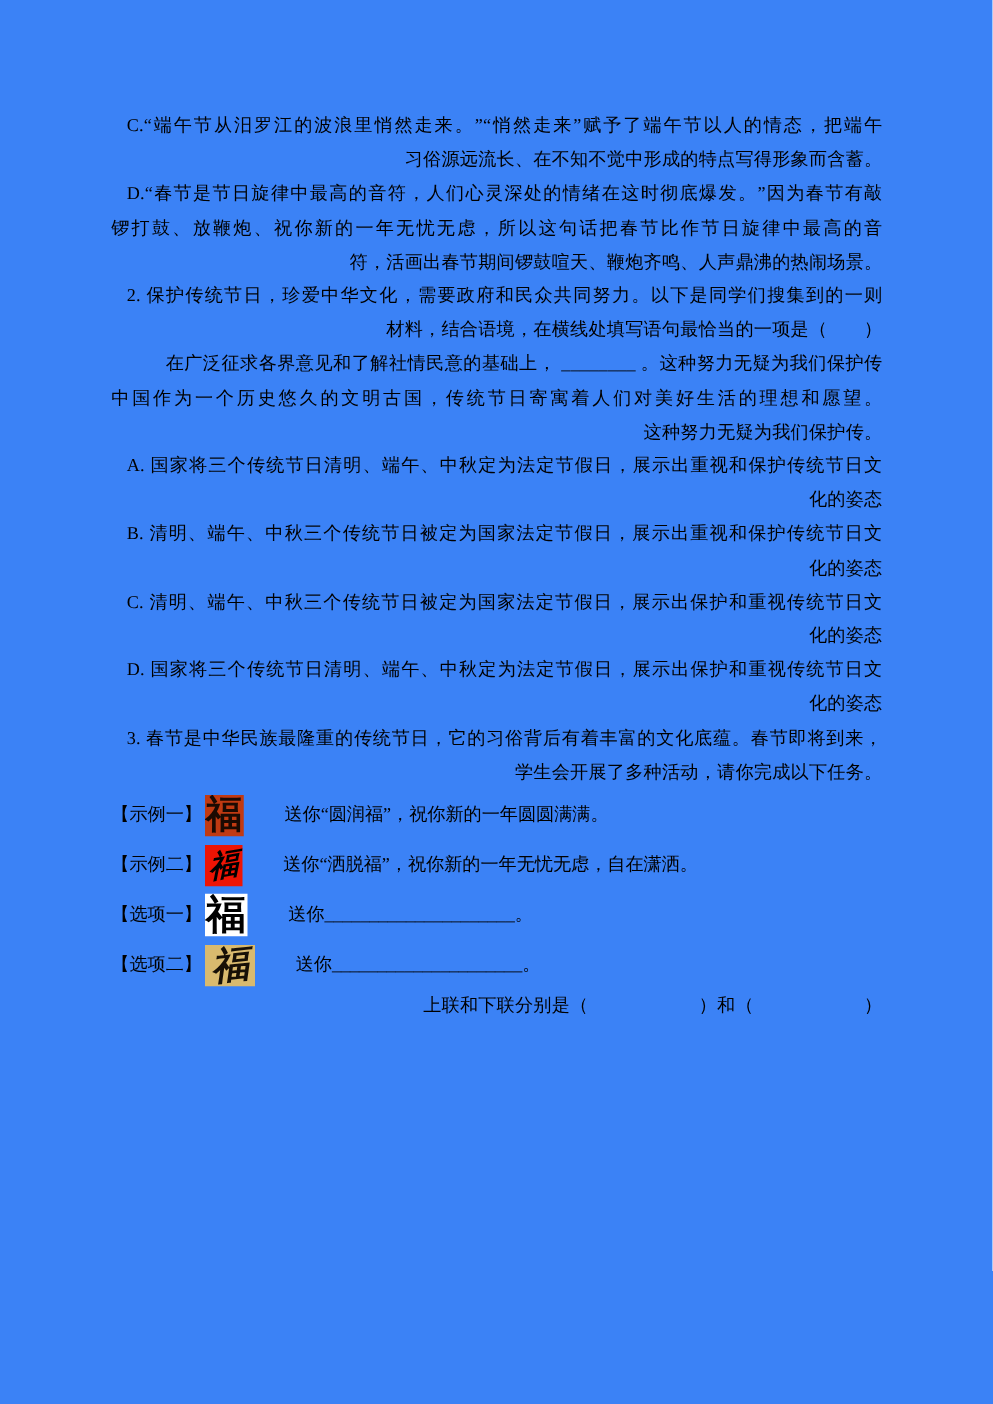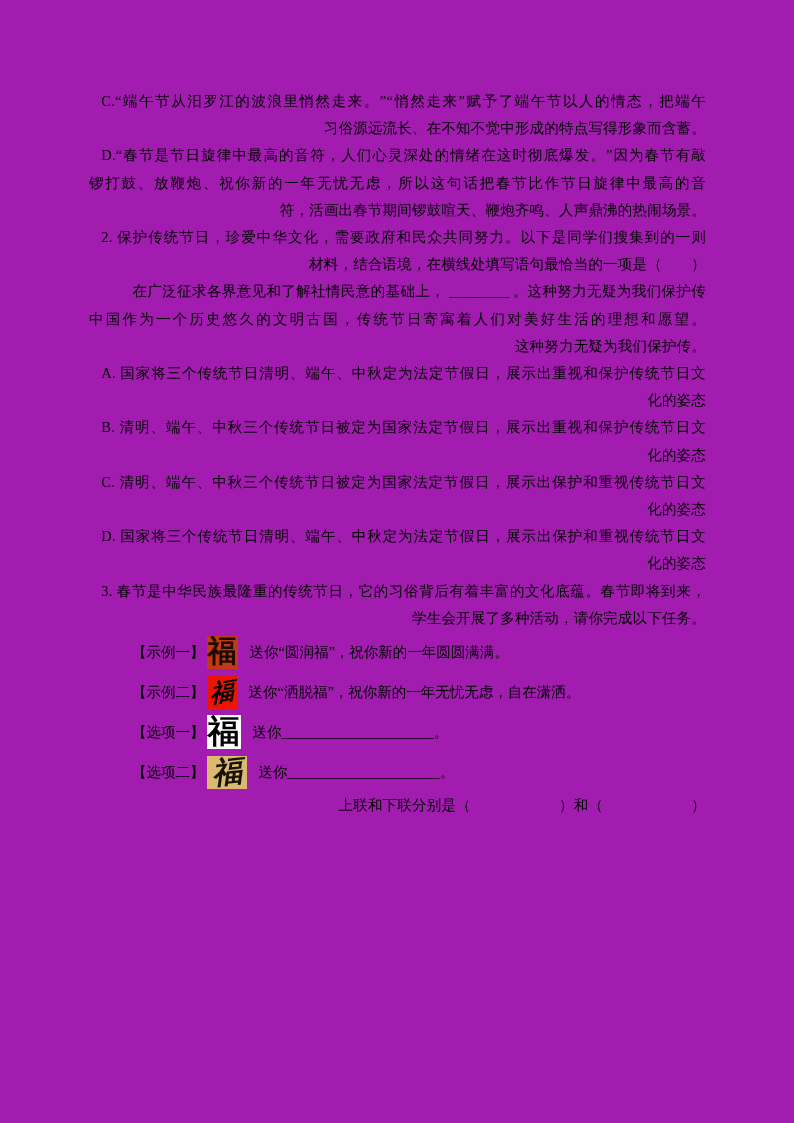--- a/index.html
+++ b/index.html
@@ -1,20 +1,20 @@
 <!DOCTYPE html>
 <html><head>
 <meta charset="utf-8">
 <style>
   html, body { margin: 0; padding: 0; background: #ffffff; }
   .page {
     position: relative;
     width: 794px;
     height: 1123px;
-    background: #a21caf;
+    background: #3b82f6;
     overflow: hidden;
     font-family: "Liberation Serif", "DejaVu Serif", serif;
     color: #000000;
   }
   .content {
     position: absolute;
     left: 89px;
     top: 88px;
     width: 617px;
     font-size: 14.5px;
@@ -32,40 +32,40 @@
   
   .para.ind-item > .line:first-child { text-indent: 0.85em; }
   .para.ind-para > .line:first-child { text-indent: 3em; }
 
   
   .fu-row {
     display: flex;
     align-items: center;
     height: 40px;
   }
-  .fu-label { line-height: 40px; white-space: pre; margin-left: 43px; }
+  .fu-label { line-height: 40px; white-space: pre; }
   .fu-img {
     display: flex;
     align-items: center;
     justify-content: center;
     margin-left: 2px;
     margin-right: 12px;
     flex: none;
     overflow: hidden;
   }
   .fu-img span { display: block; }
   .fu-img.style-seal      { width: 31px; height: 33px; }
   .fu-img.style-seal span { font-size: 29px; font-weight: bold; transform: scaleY(1.05); }
   .fu-img.style-cursive      { width: 30px; height: 33px; }
   .fu-img.style-cursive span { font-size: 24px; font-weight: bold; font-style: italic; transform: rotate(-10deg) skewX(-8deg); }
   .fu-img.style-kai      { width: 34px; height: 34px; }
   .fu-img.style-kai span { font-size: 32px; font-weight: bold; }
   .fu-img.style-bold-cursive      { width: 40px; height: 33px; }
   .fu-img.style-bold-cursive span { font-size: 30px; font-weight: 900; font-style: italic; transform: rotate(-6deg); }
-  .fu-text { line-height: 40px; white-space: pre; }
+  .fu-text { line-height: 40px; white-space: pre; margin-left: 21px; }
 </style>
 </head>
 <body>
 
 <div class="page">
   <div class="content">
 
     <div>
         <div class="para ind-item">
           <div class="line j">C.“端午节从汨罗江的波浪里悄然走来。”“悄然走来”赋予了端午节以人的情态，把端午</div>

